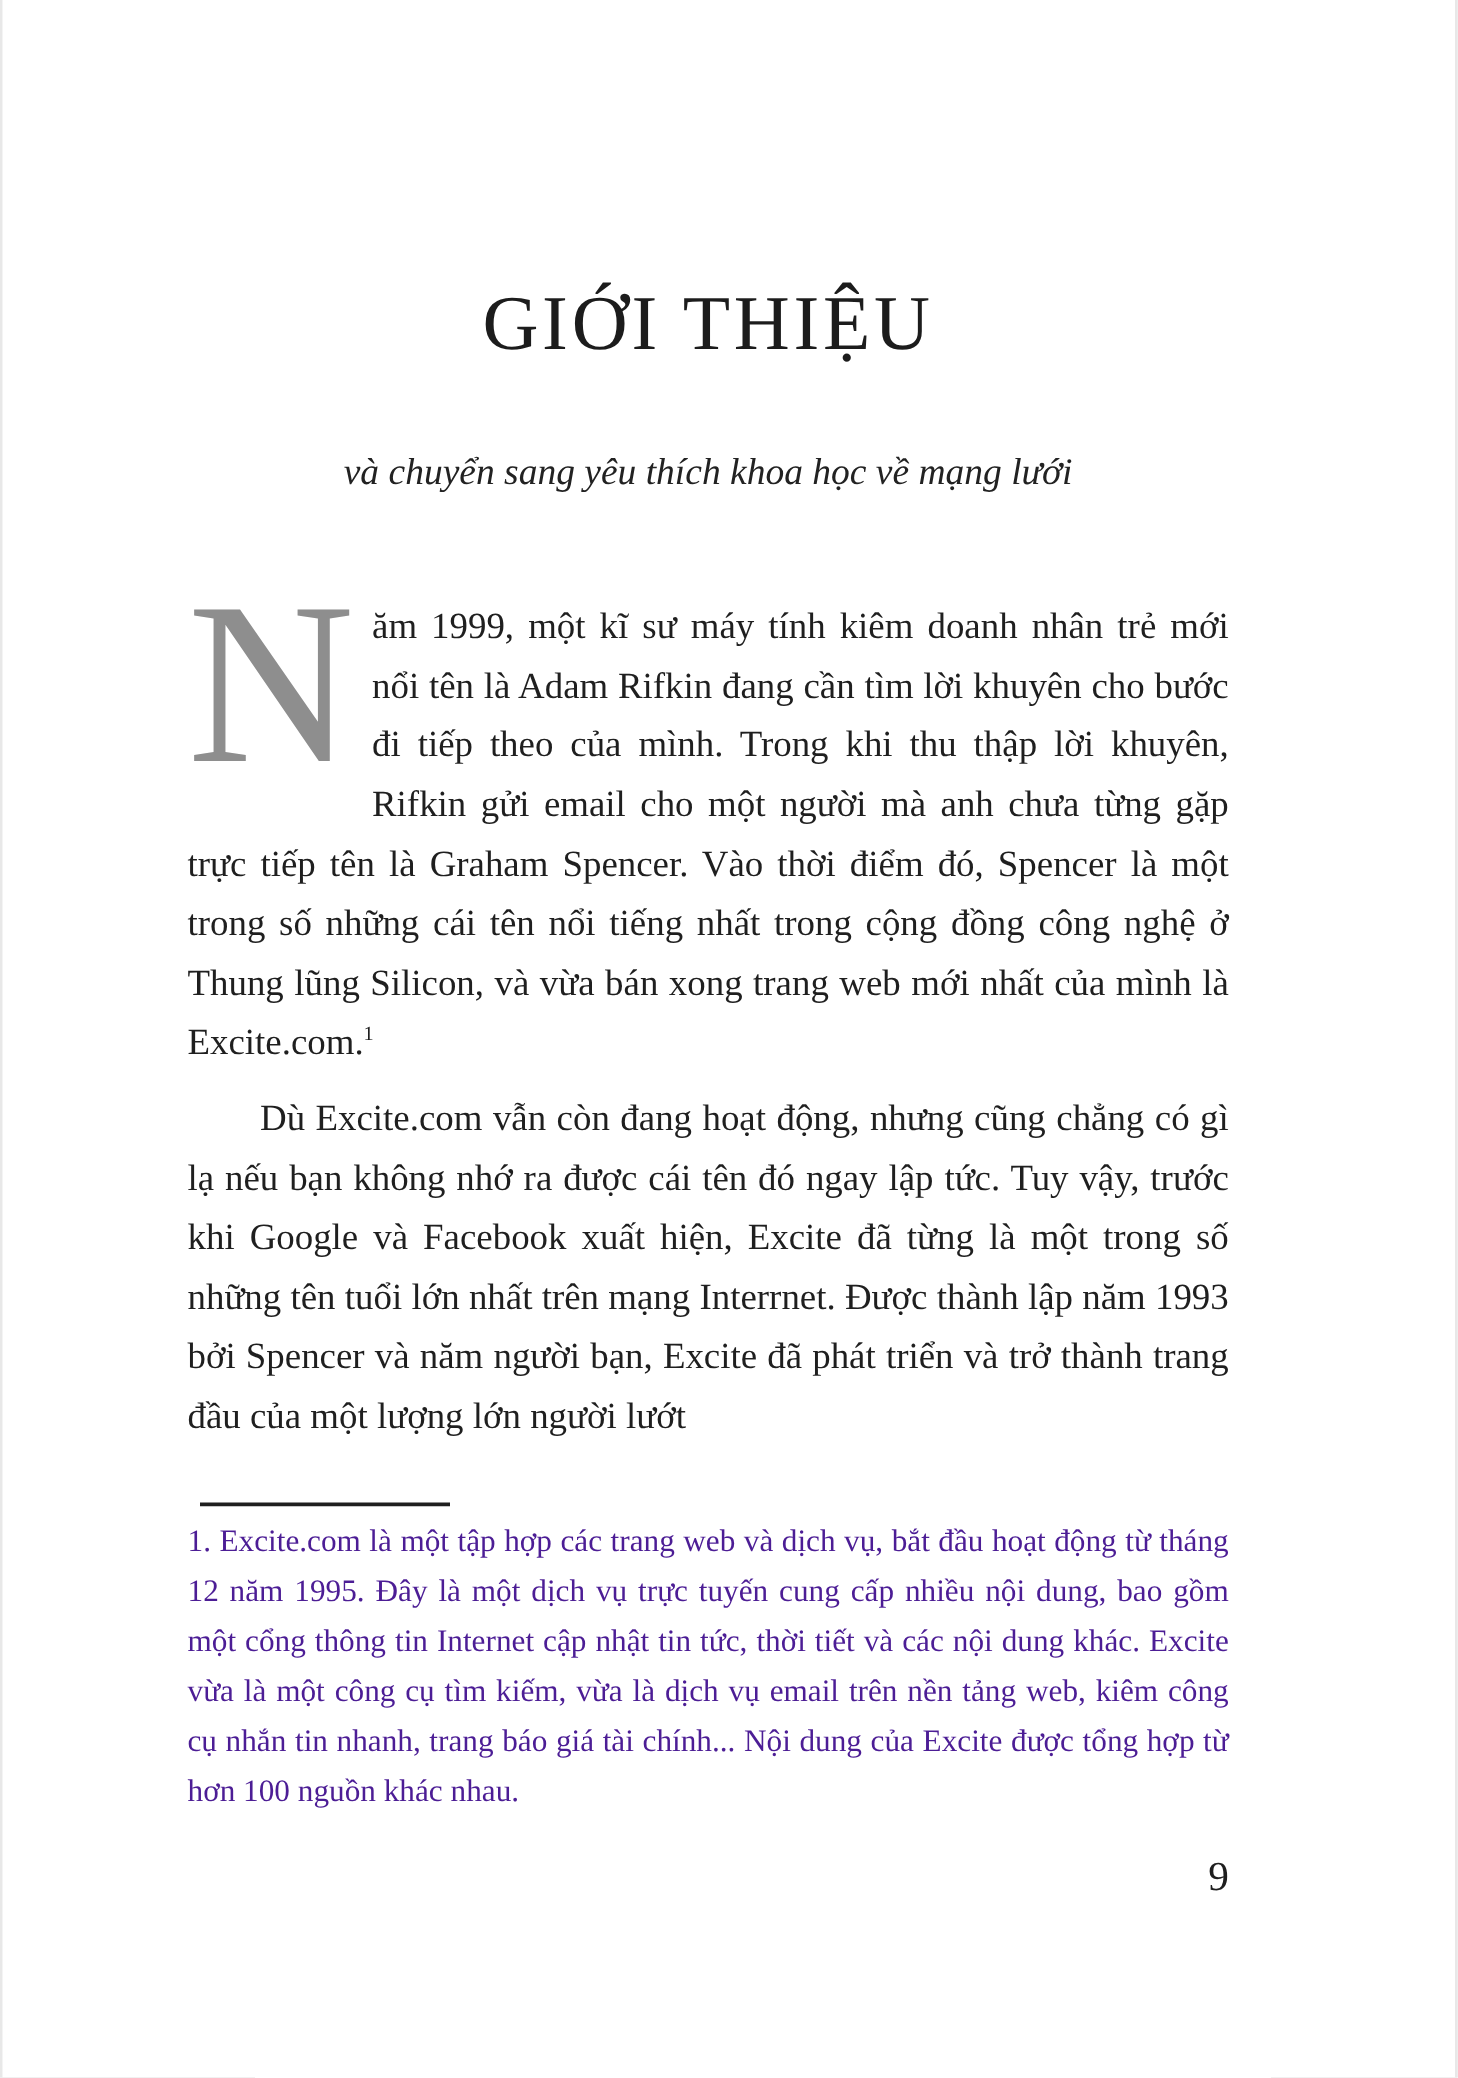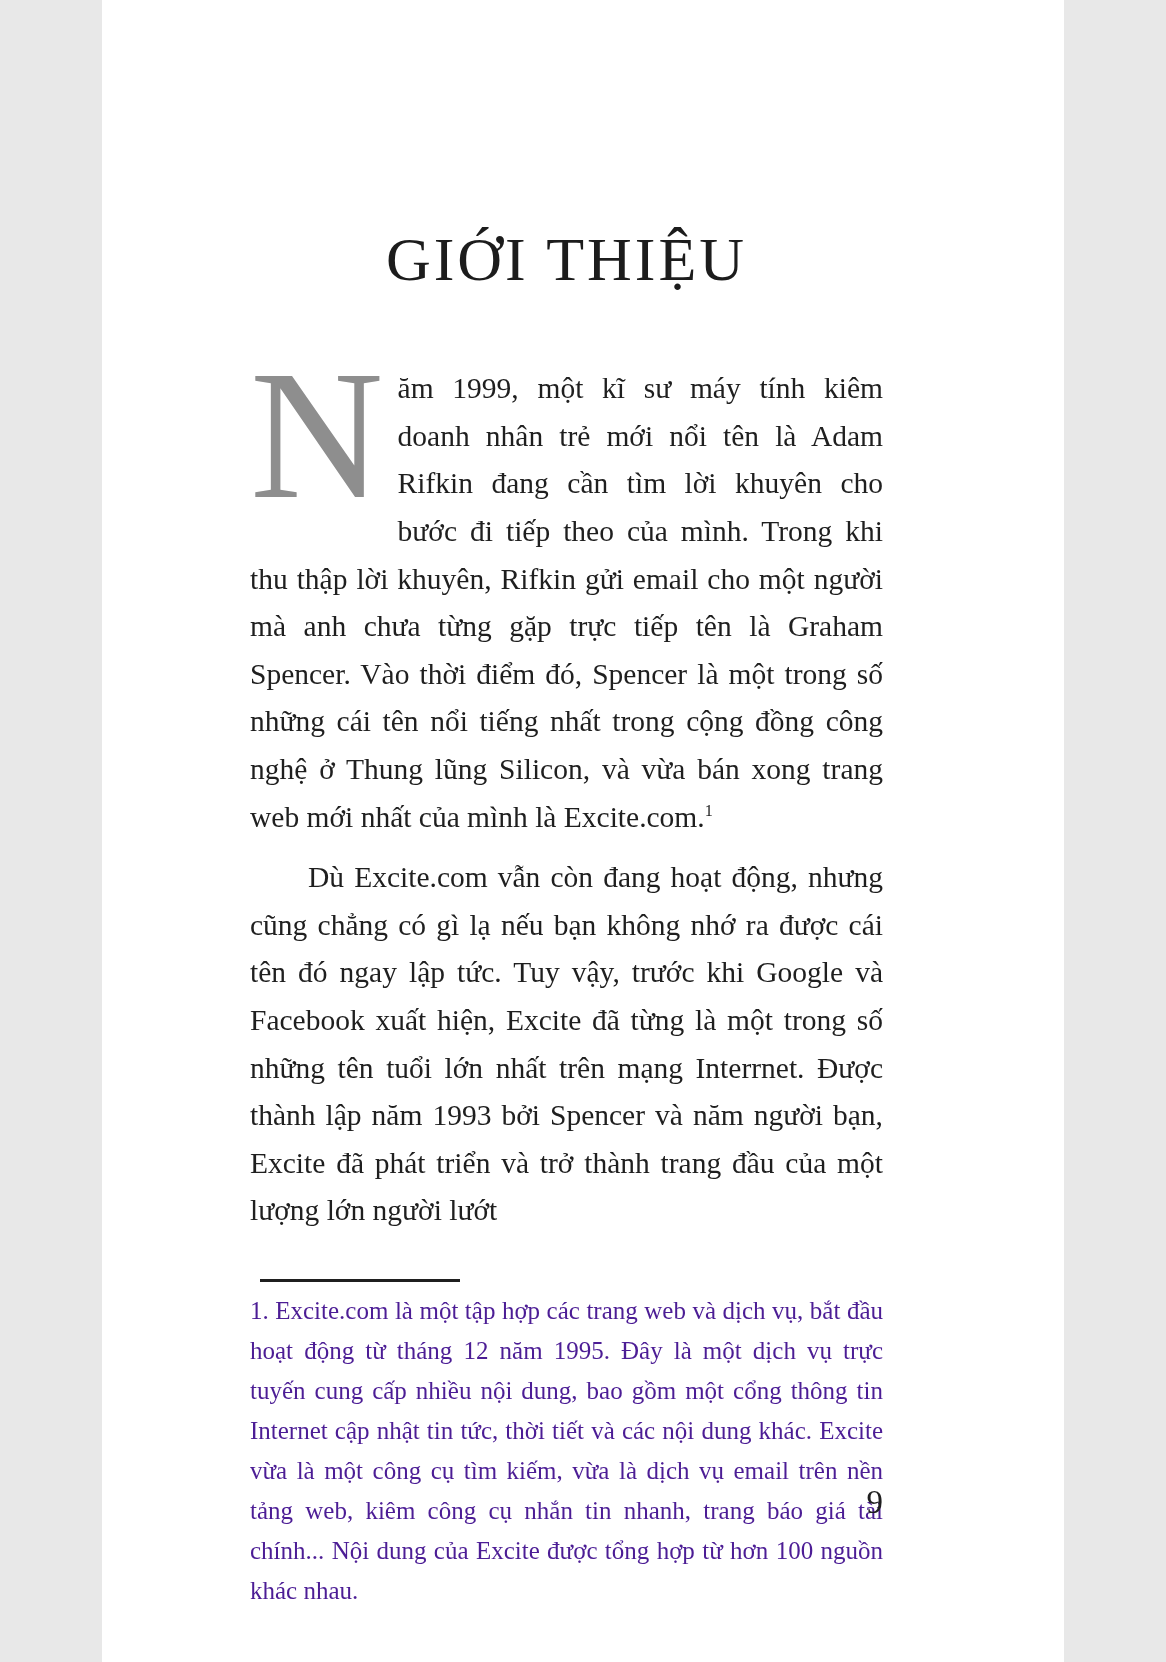--- a/index.html
+++ b/index.html
@@ -2,21 +2,21 @@
 <html lang="vi"><head>
 <meta charset="utf-8">
 <style>
   html, body {
     margin: 0;
     padding: 0;
     background: #e8e8e8;
   }
   .page {
     position: relative;
-    width: 962px;
+    width: 1162px;
     height: 1662px;
     margin: 0 auto;
     background: #ffffff;
     font-family: "Liberation Serif", "DejaVu Serif", serif;
     color: #1f1f1f;
     overflow: hidden;
   }
   .content {
     position: absolute;
     left: 148px;
@@ -91,20 +91,21 @@
 </style>
 </head>
 <body>
 
 <div class="page">
   <div class="content">
 
     <h1 class="chapter-title">GIỚI THIỆU</h1>
 
     <div class="epigraph">
+      <div>và chuyển sang yêu thích khoa học về mạng lưới</div>
     </div>
 
     <p class="body-para para-1">
       <span class="dropcap">N</span><span>ăm 1999, một kĩ sư máy tính kiêm doanh nhân trẻ mới nổi tên là Adam Rifkin đang cần tìm lời khuyên cho bước đi tiếp theo của mình. Trong khi thu thập lời khuyên, Rifkin gửi email cho một người mà anh chưa từng gặp trực tiếp tên là Graham Spencer. Vào thời điểm đó, Spencer là một trong số những cái tên nổi tiếng nhất trong cộng đồng công nghệ ở Thung lũng Silicon, và vừa bán xong trang web mới nhất của mình là Excite.com.</span><sup class="footnote-ref">1</sup>
     </p>
 
     <p class="body-para para-2">Dù Excite.com vẫn còn đang hoạt động, nhưng cũng chẳng có gì lạ nếu bạn không nhớ ra được cái tên đó ngay lập tức. Tuy vậy, trước khi Google và Facebook xuất hiện, Excite đã từng là một trong số những tên tuổi lớn nhất trên mạng Interrnet. Được thành lập năm 1993 bởi Spencer và năm người bạn, Excite đã phát triển và trở thành trang đầu của một lượng lớn người lướt</p>
 
     <hr class="footnote-divider">
 

